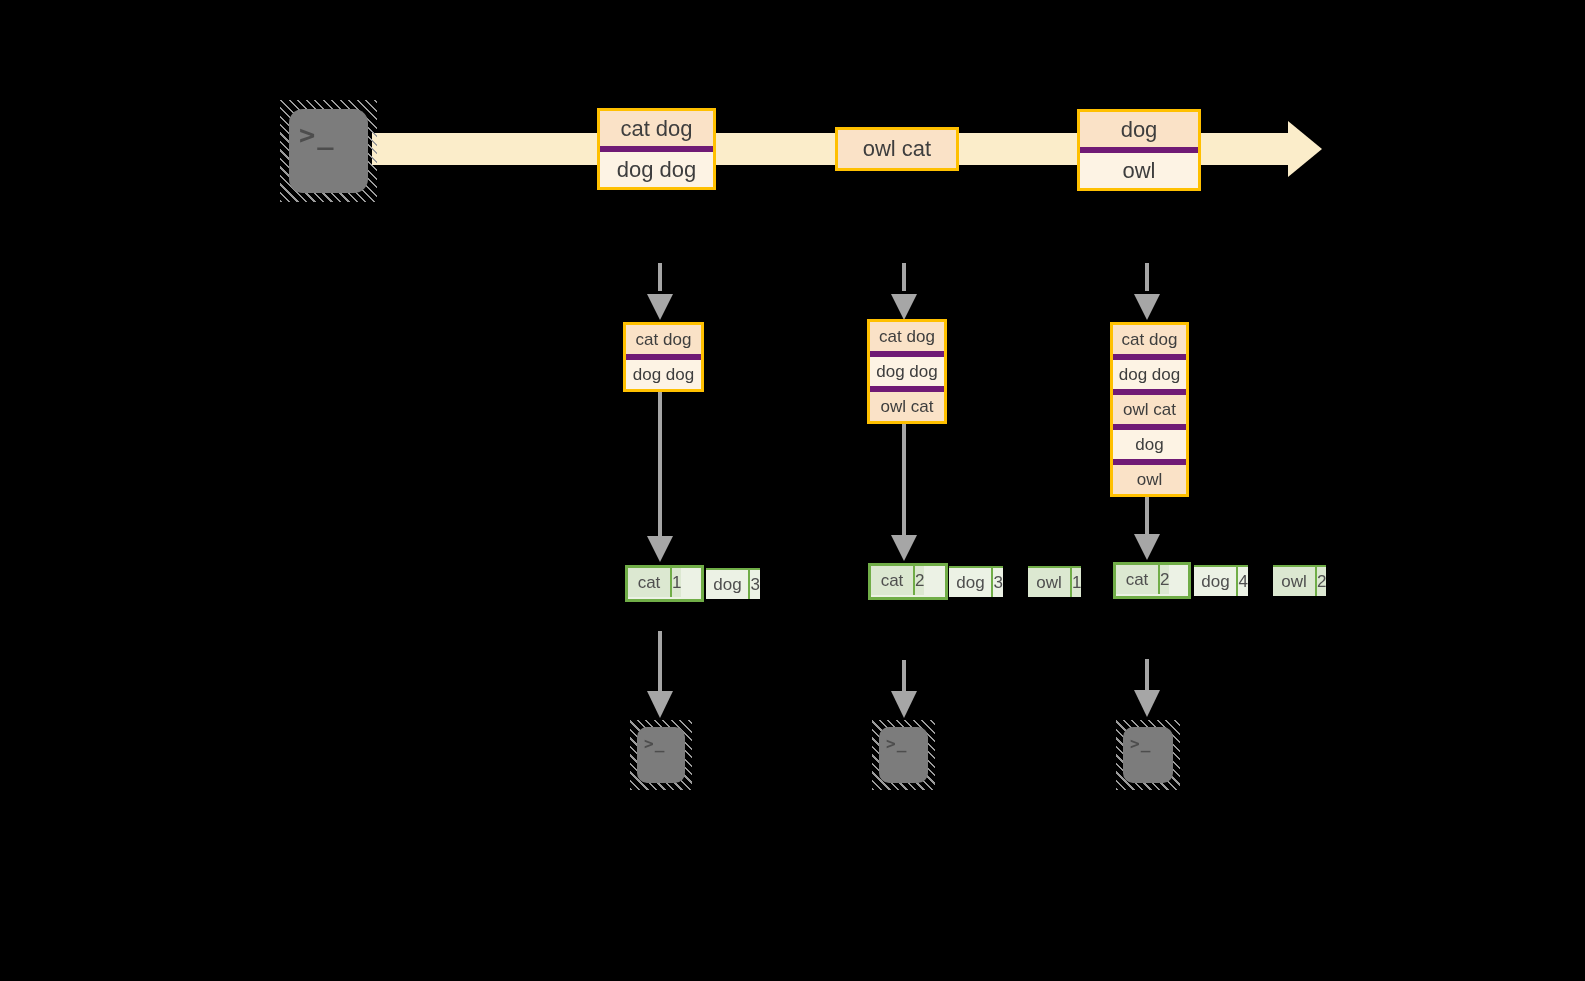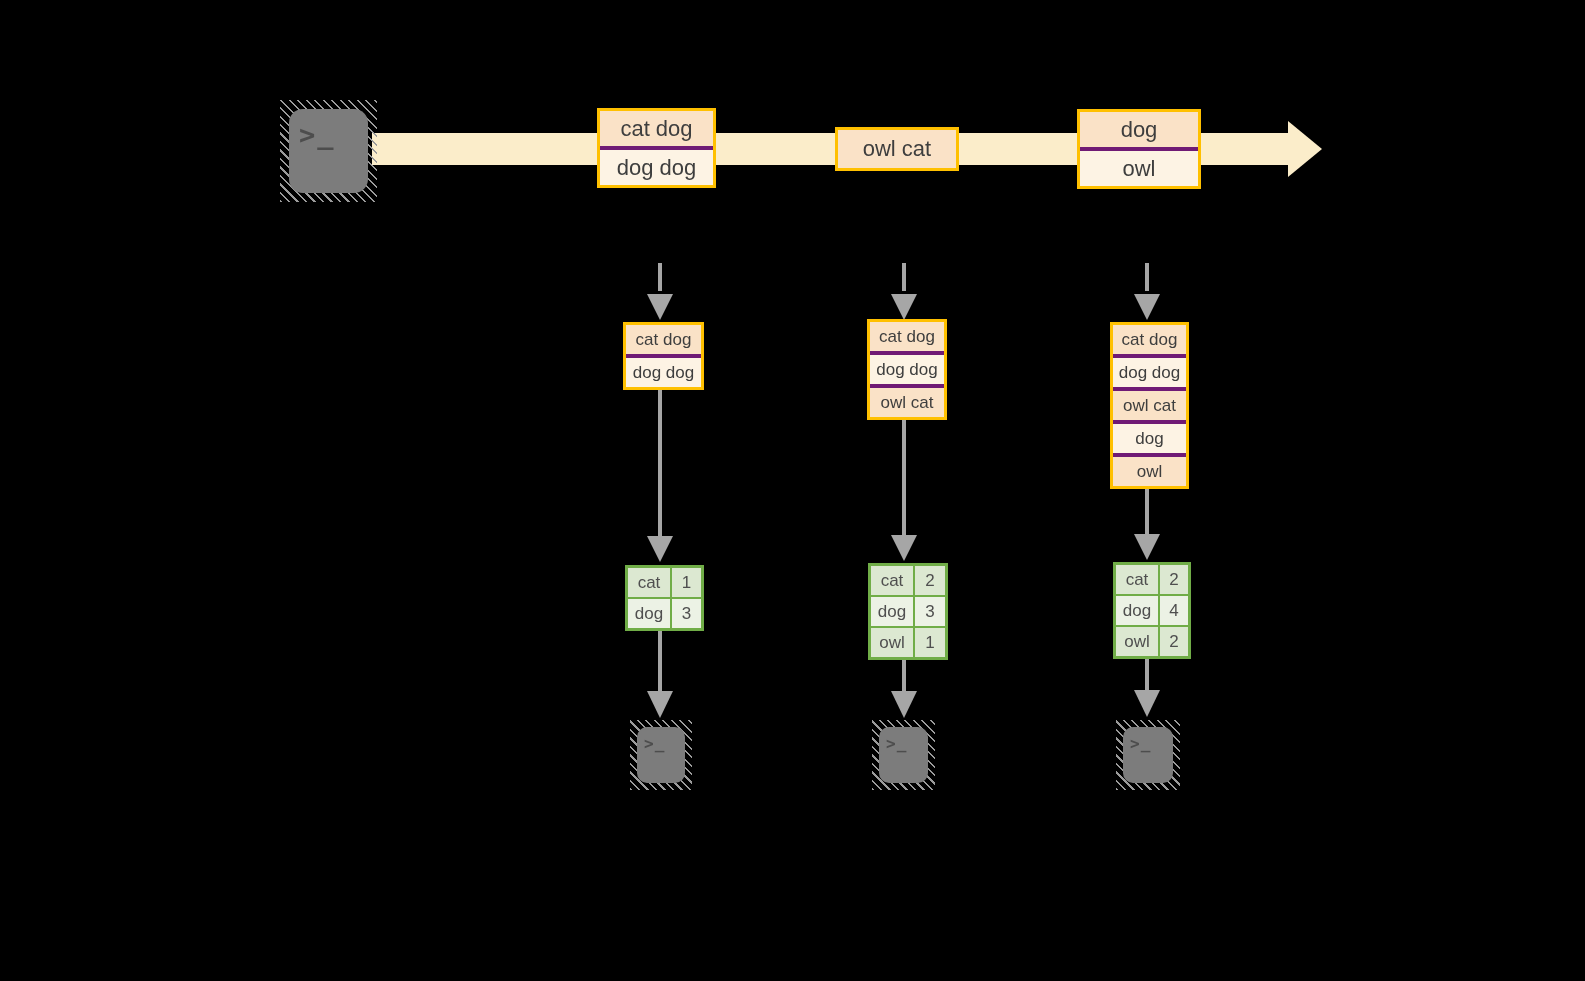--- a/index.html
+++ b/index.html
@@ -7,36 +7,36 @@
     position:relative;width:1585px;height:981px;background:#000;overflow:hidden;
     font-family:"Liberation Sans","DejaVu Sans",sans-serif;
   }
   
   .stream-shaft{position:absolute;left:372px;top:133px;width:916px;height:32px;background:#FBEDCA;}
   .stream-head{position:absolute;left:1288px;top:121px;width:0;height:0;
     border-top:28px solid transparent;border-bottom:28px solid transparent;border-left:34px solid #FBEDCA;}
   
   .obox{position:absolute;border:3px solid #FFC000;display:flex;flex-direction:column;background:#FDF3E4;}
   .orow{display:flex;align-items:center;justify-content:center;color:#3E3E3E;}
-  .orow + .orow{border-top:4px solid #701a75;}
+  .orow + .orow{border-top:6px solid #701a75;}
   .orow.dark{background:#FAE2C7;}
   .orow.light{background:#FDF3E4;}
   .stream-batch .orow{height:35px;font-size:22px;}
   #batch-1 .orow{height:38px;}
   .state-box .orow{height:29px;font-size:17px;}
   
   .vline{position:absolute;width:4px;background:#A6A6A6;}
   .ahead{position:absolute;width:0;height:0;border-left:13px solid transparent;border-right:13px solid transparent;border-top:26px solid #A6A6A6;}
   .ahead.big{border-top-width:27px;}
   
   .query-band{position:absolute;left:695px;top:460px;width:428px;height:48px;background:#FFFFFF;
     display:flex;align-items:center;justify-content:center;}
   .query-band span{font-size:33px;color:#1E1E1E;letter-spacing:.5px;}
   
-  .gtable{position:absolute;border:3px solid #70AD47;display:flex;flex-direction:column;background:#ECF2E5;}
+  .gtable{position:absolute;border:3px solid #70AD47;display:flex;background:#ECF2E5;gap:25px;}
   .grow{display:flex;height:29px;}
   .grow + .grow{border-top:2px solid #70AD47;}
   .grow.dark{background:#DCE8D1;}
   .grow.light{background:#ECF2E5;}
   .gword{flex:0 0 42px;display:flex;align-items:center;justify-content:center;
     border-right:2px solid #70AD47;color:#4F4F4F;font-size:17px;}
   .gcount{flex:1;display:flex;align-items:center;justify-content:center;color:#4F4F4F;font-size:17px;}
   
   .terminal{position:absolute;
     background:repeating-linear-gradient(45deg,#9B9B9B 0 1.5px,rgba(0,0,0,0) 1.5px 6px);}

